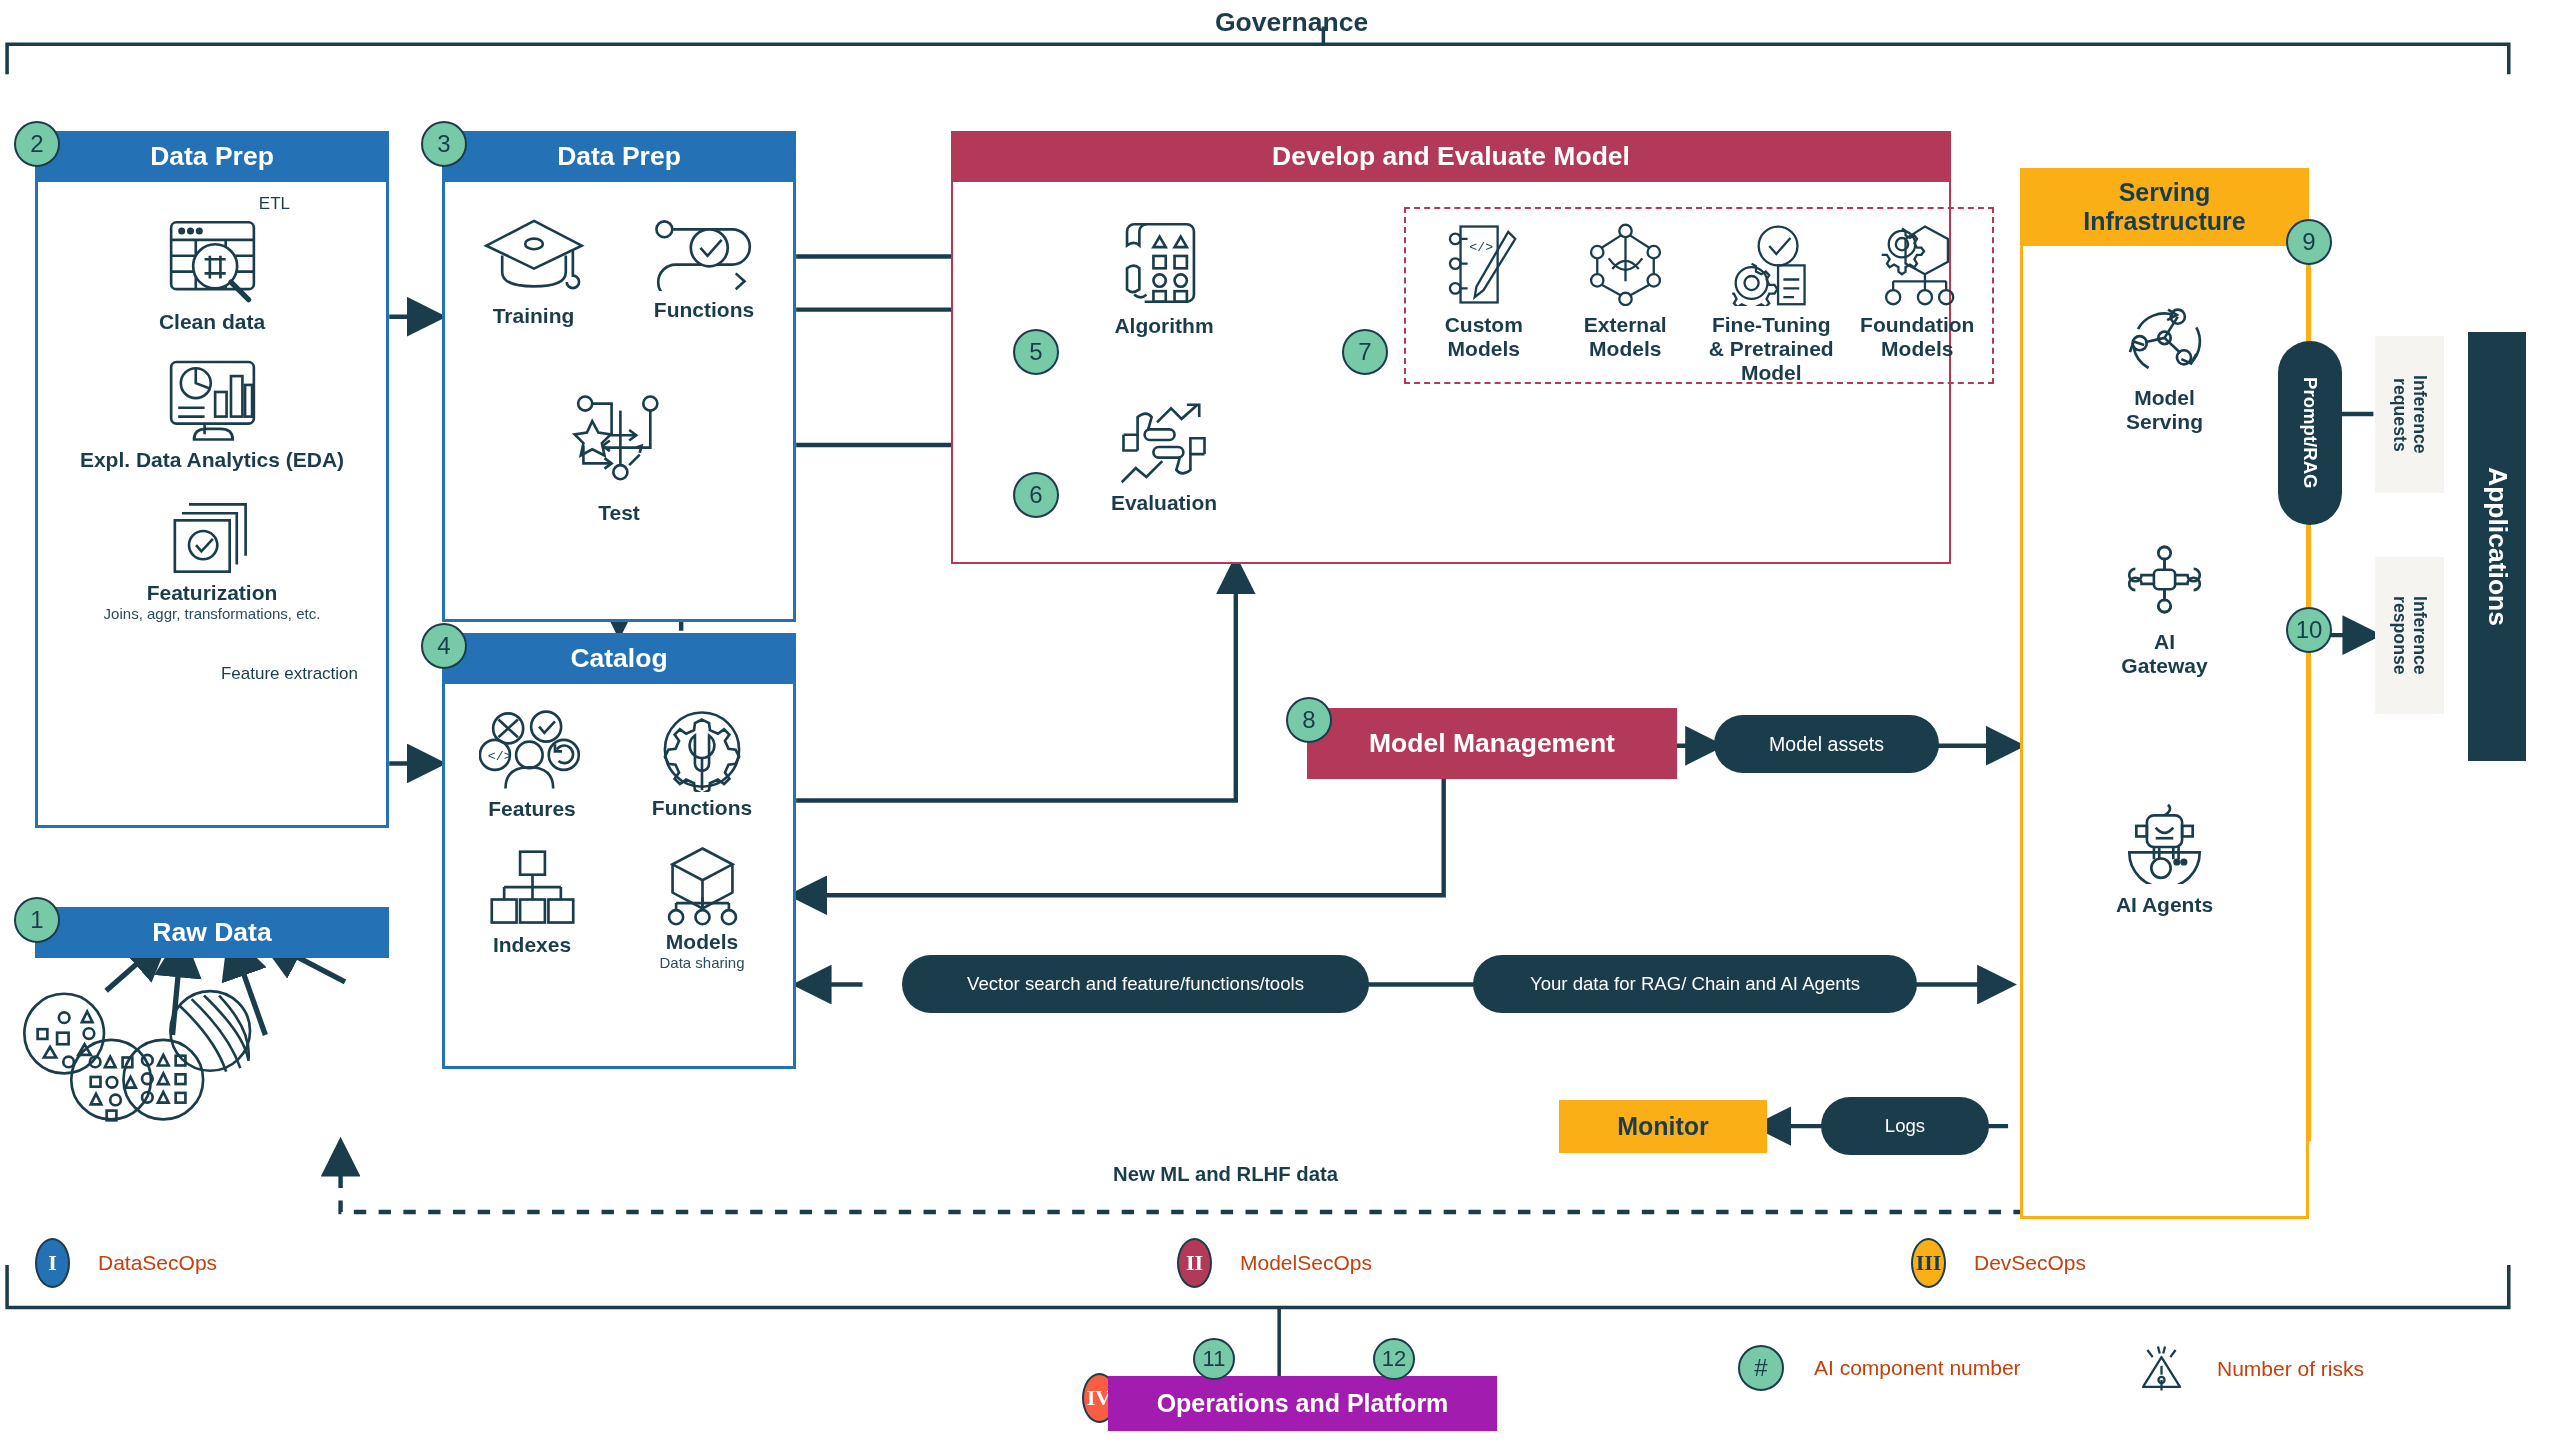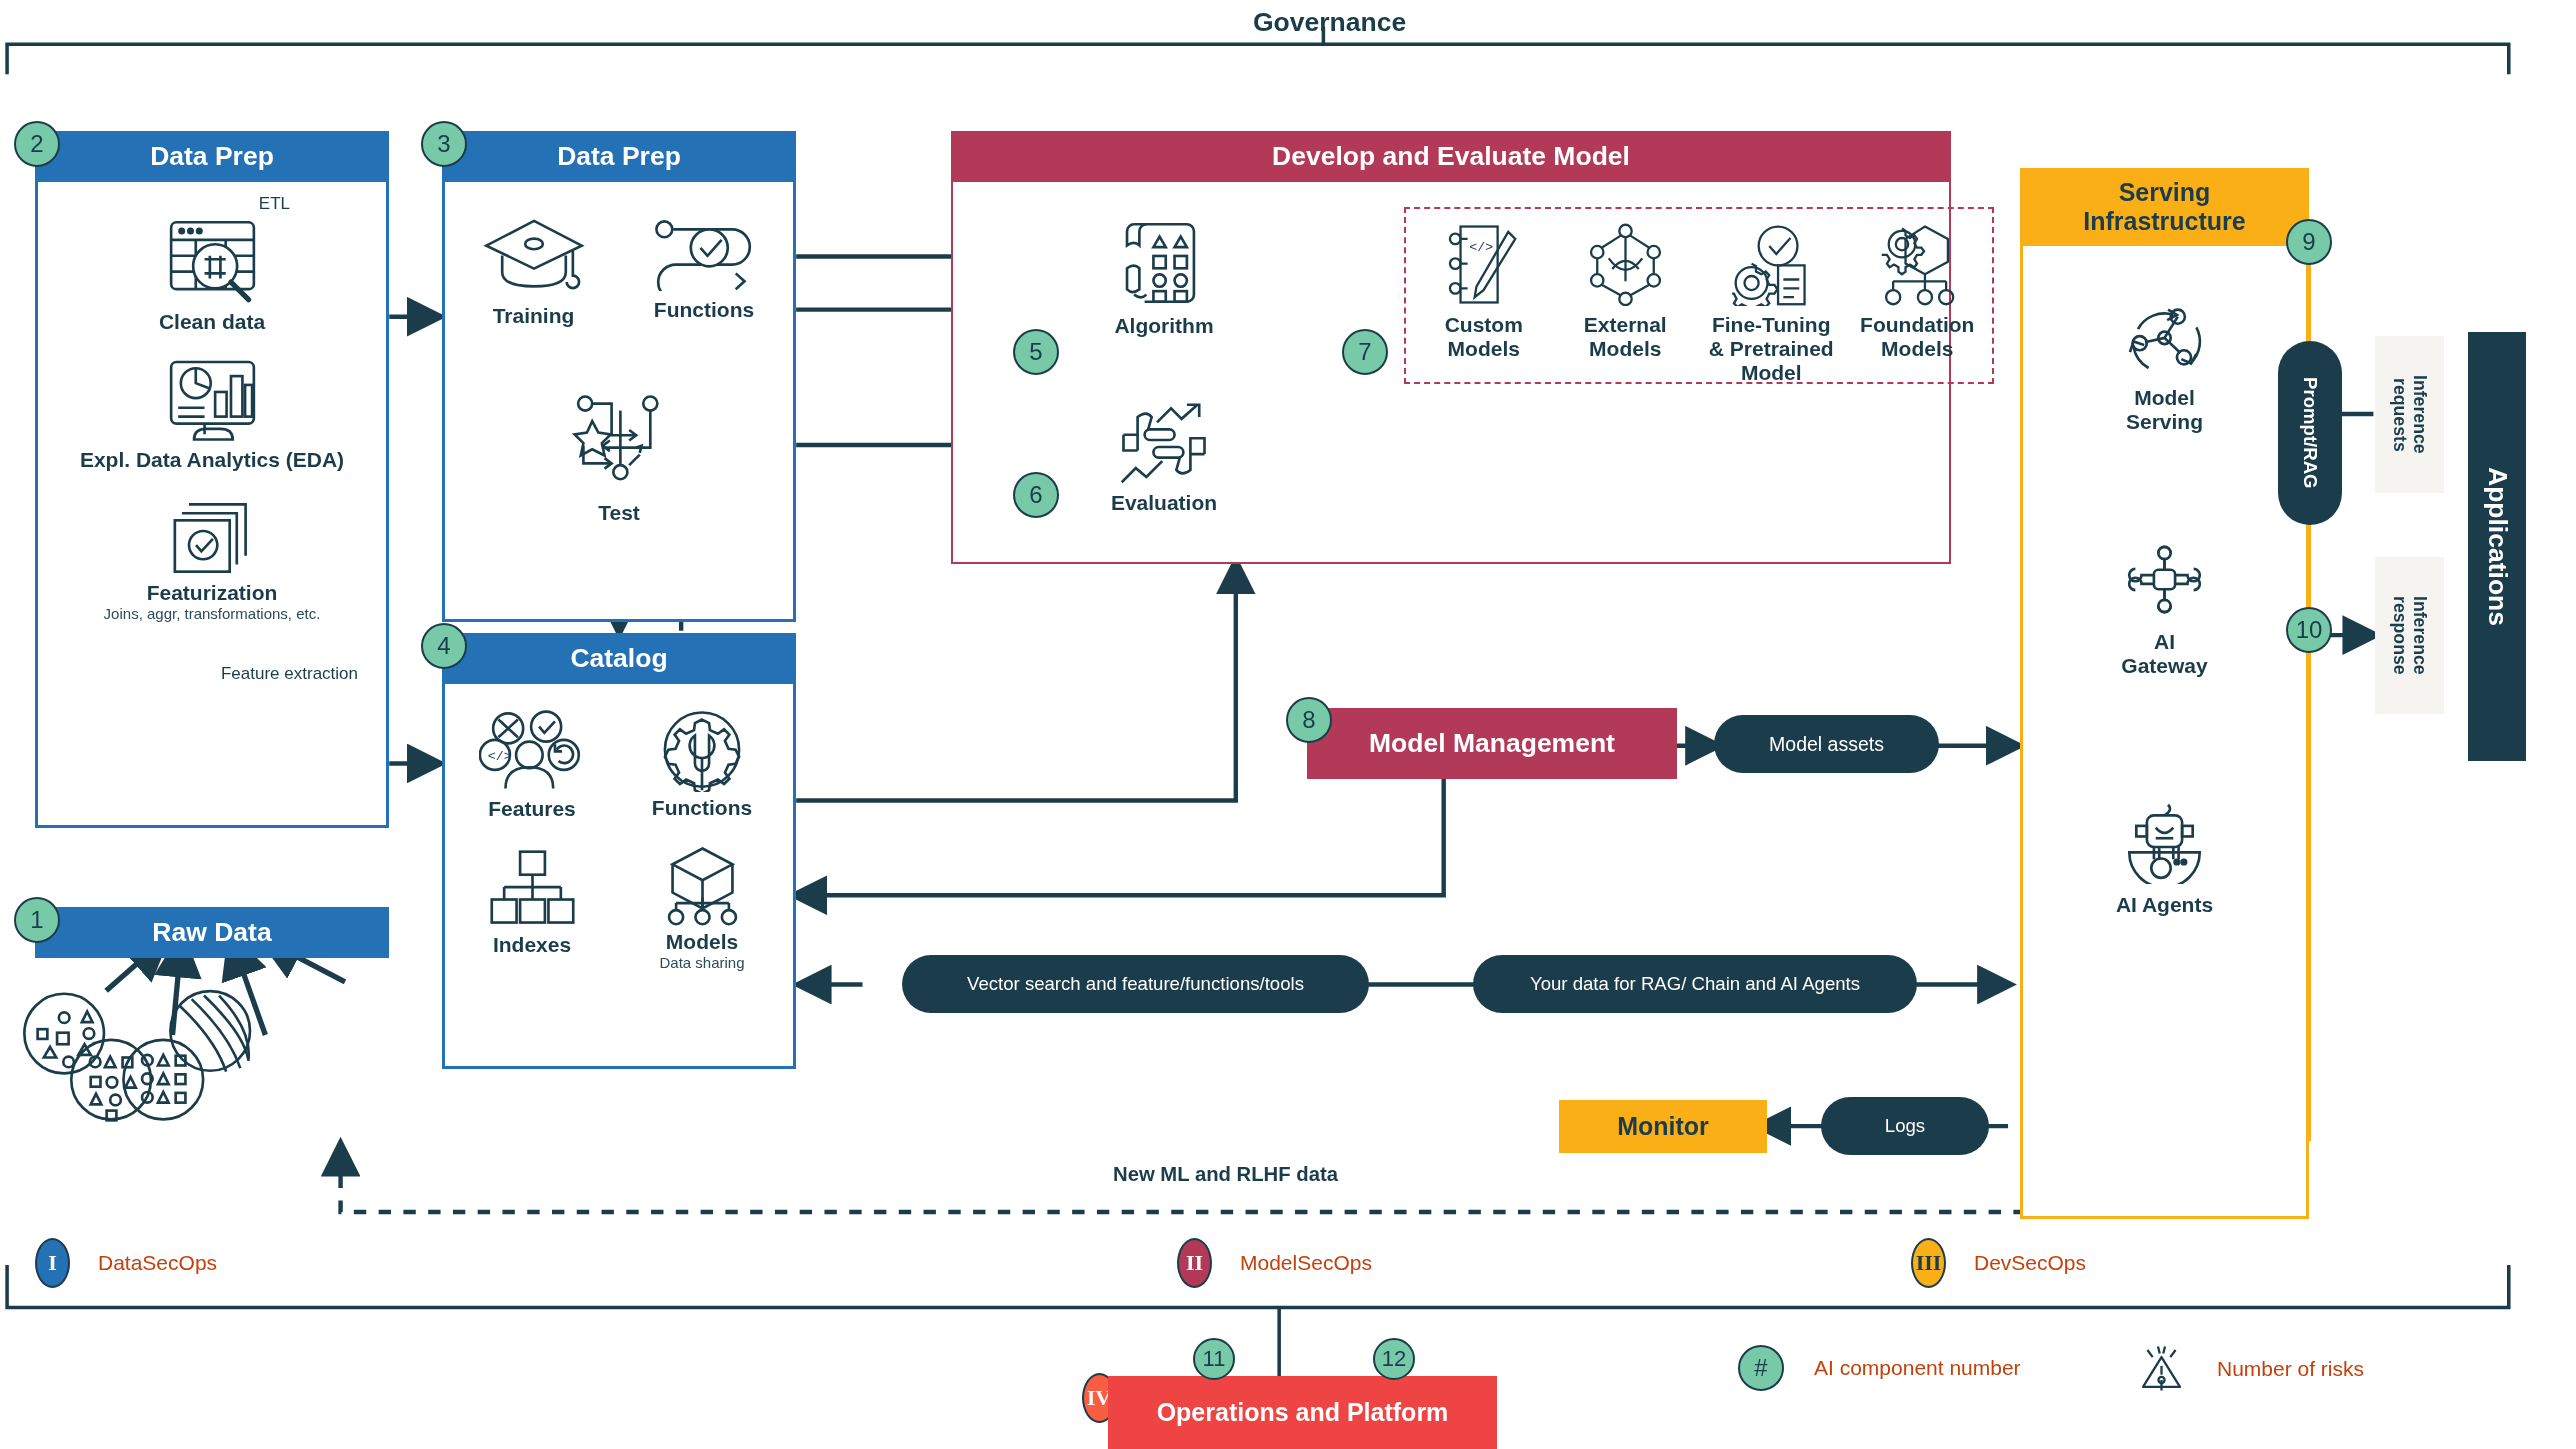--- a/index.html
+++ b/index.html
@@ -92,21 +92,21 @@
     font-size:26.5px; font-weight:bold;
   }
 
   .legend-label { font-size:21px; color:#c2410c; font-weight:normal;margin-left:14px; }
 
   .title-gov { font-size:26.5px; font-weight:bold; color:#1B3D4B; }
 </style>
 </head>
 <body>
 
-<div class="abs title-gov" style="left:1253px; top:7px;">Governance</div>
+<div class="abs title-gov" style="left:1215px; top:7px;">Governance</div>
 <svg class="abs" style="left:0;top:0;width:2576px;height:1449px;pointer-events:none;" viewBox="0 0 2912 1638" width="2576" height="1449">
 
   <path d="M8 84 L8 50 L2836 50 L2836 84" fill="none" stroke="#1B3D4B" stroke-width="4"></path>
   <path d="M1496 50 L1496 30" stroke="#1B3D4B" stroke-width="4"></path>
 
   <path d="M8 1430 L8 1478 L2836 1478 L2836 1430" fill="none" stroke="#1B3D4B" stroke-width="4"></path>
   <path d="M1446 1478 L1446 1558" stroke="#1B3D4B" stroke-width="4"></path>
 </svg>
 
 <svg class="abs" style="left:0;top:0;width:2576px;height:1449px;pointer-events:none;" viewBox="0 0 2912 1638" width="2576" height="1449">
@@ -610,21 +610,21 @@
 </div>
 <div class="abs" style="left:1911px; top:1238px; display:flex; align-items:center; gap:14px;">
   <div class="roman" style="background:#FBAF17; color:#1B3D4B;">III</div>
   <div class="legend-label">DevSecOps</div>
 </div>
 
 <div class="abs" style="left:1108px; top:1376px;">
   <div class="roman abs" style="background:#FB5D42; left:-26.5px; top:-2.7px;">IV</div>
   <div class="badge small abs" style="left:85px; top:-38px;">11</div>
   <div class="badge small abs" style="left:265px; top:-38px;">12</div>
-  <div class="abs" style="left:0; top:0; width:389px; height:73px; background:#ef4444; color:#fff; font-size:25px; font-weight:bold; display:flex; align-items:center; justify-content:center;">Operations and Platform</div>
+  <div class="abs" style="left:0; top:0; width:389px; height:55px; background:#a21caf; color:#fff; font-size:25px; font-weight:bold; display:flex; align-items:center; justify-content:center;">Operations and Platform</div>
 </div>
 
 <div class="abs" style="left:1738px; top:1345px; display:flex; align-items:center; gap:16px;">
   <div class="badge" style="position:relative; left:0; top:0;">#</div>
   <div class="legend-label">AI component number</div>
 </div>
 <div class="abs" style="left:2136px; top:1343px; display:flex; align-items:center; gap:16px;">
   <svg width="51" height="51" viewBox="0 0 58 58">
     <g fill="none" stroke="#1B3D4B" stroke-width="2.6">
       <path d="M29 16 L50 50 H8 Z" stroke-linejoin="round"></path>

